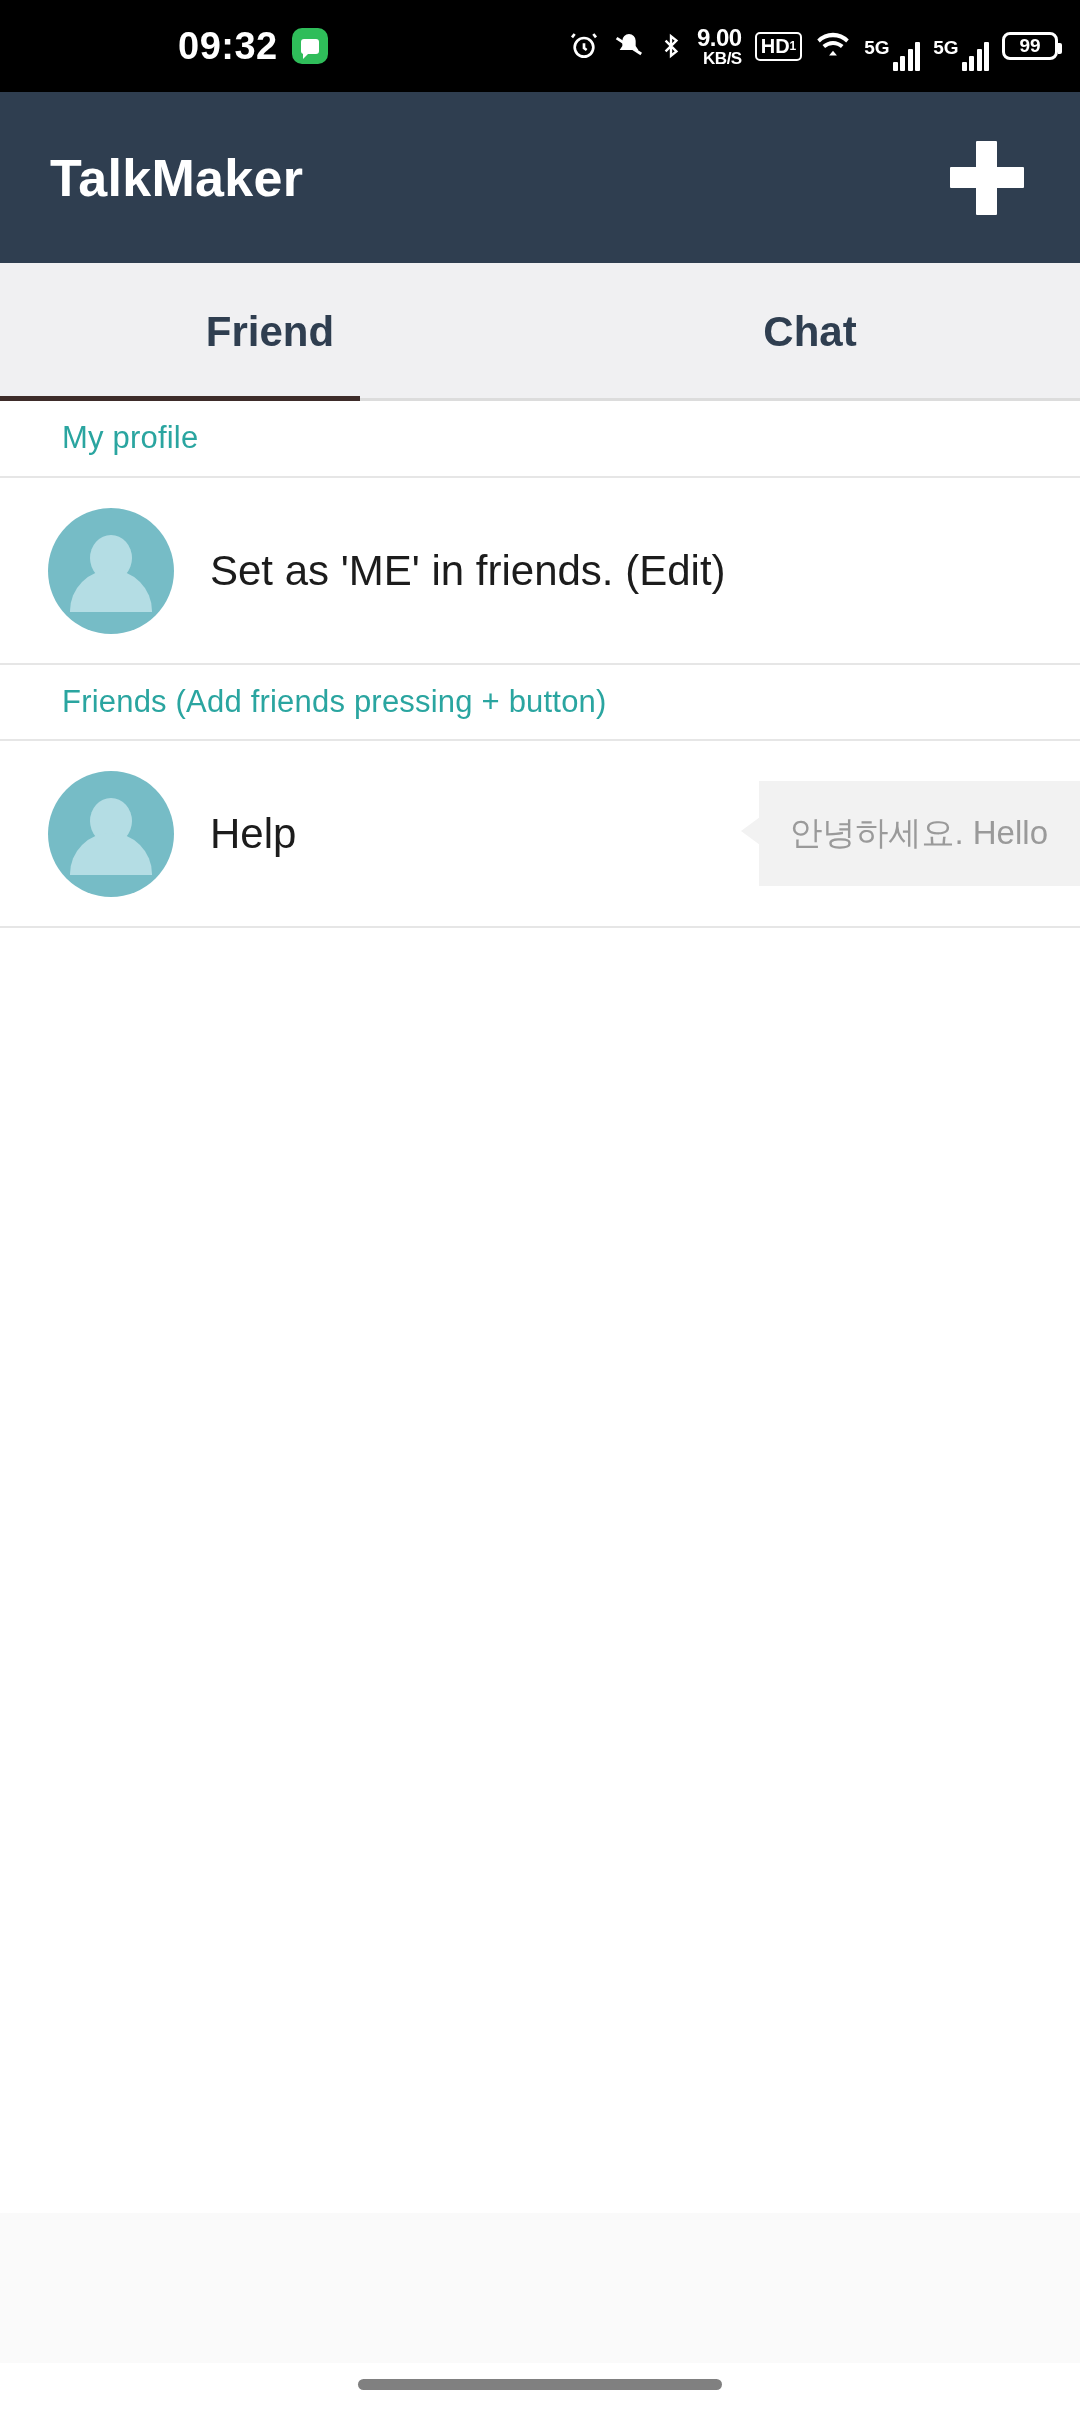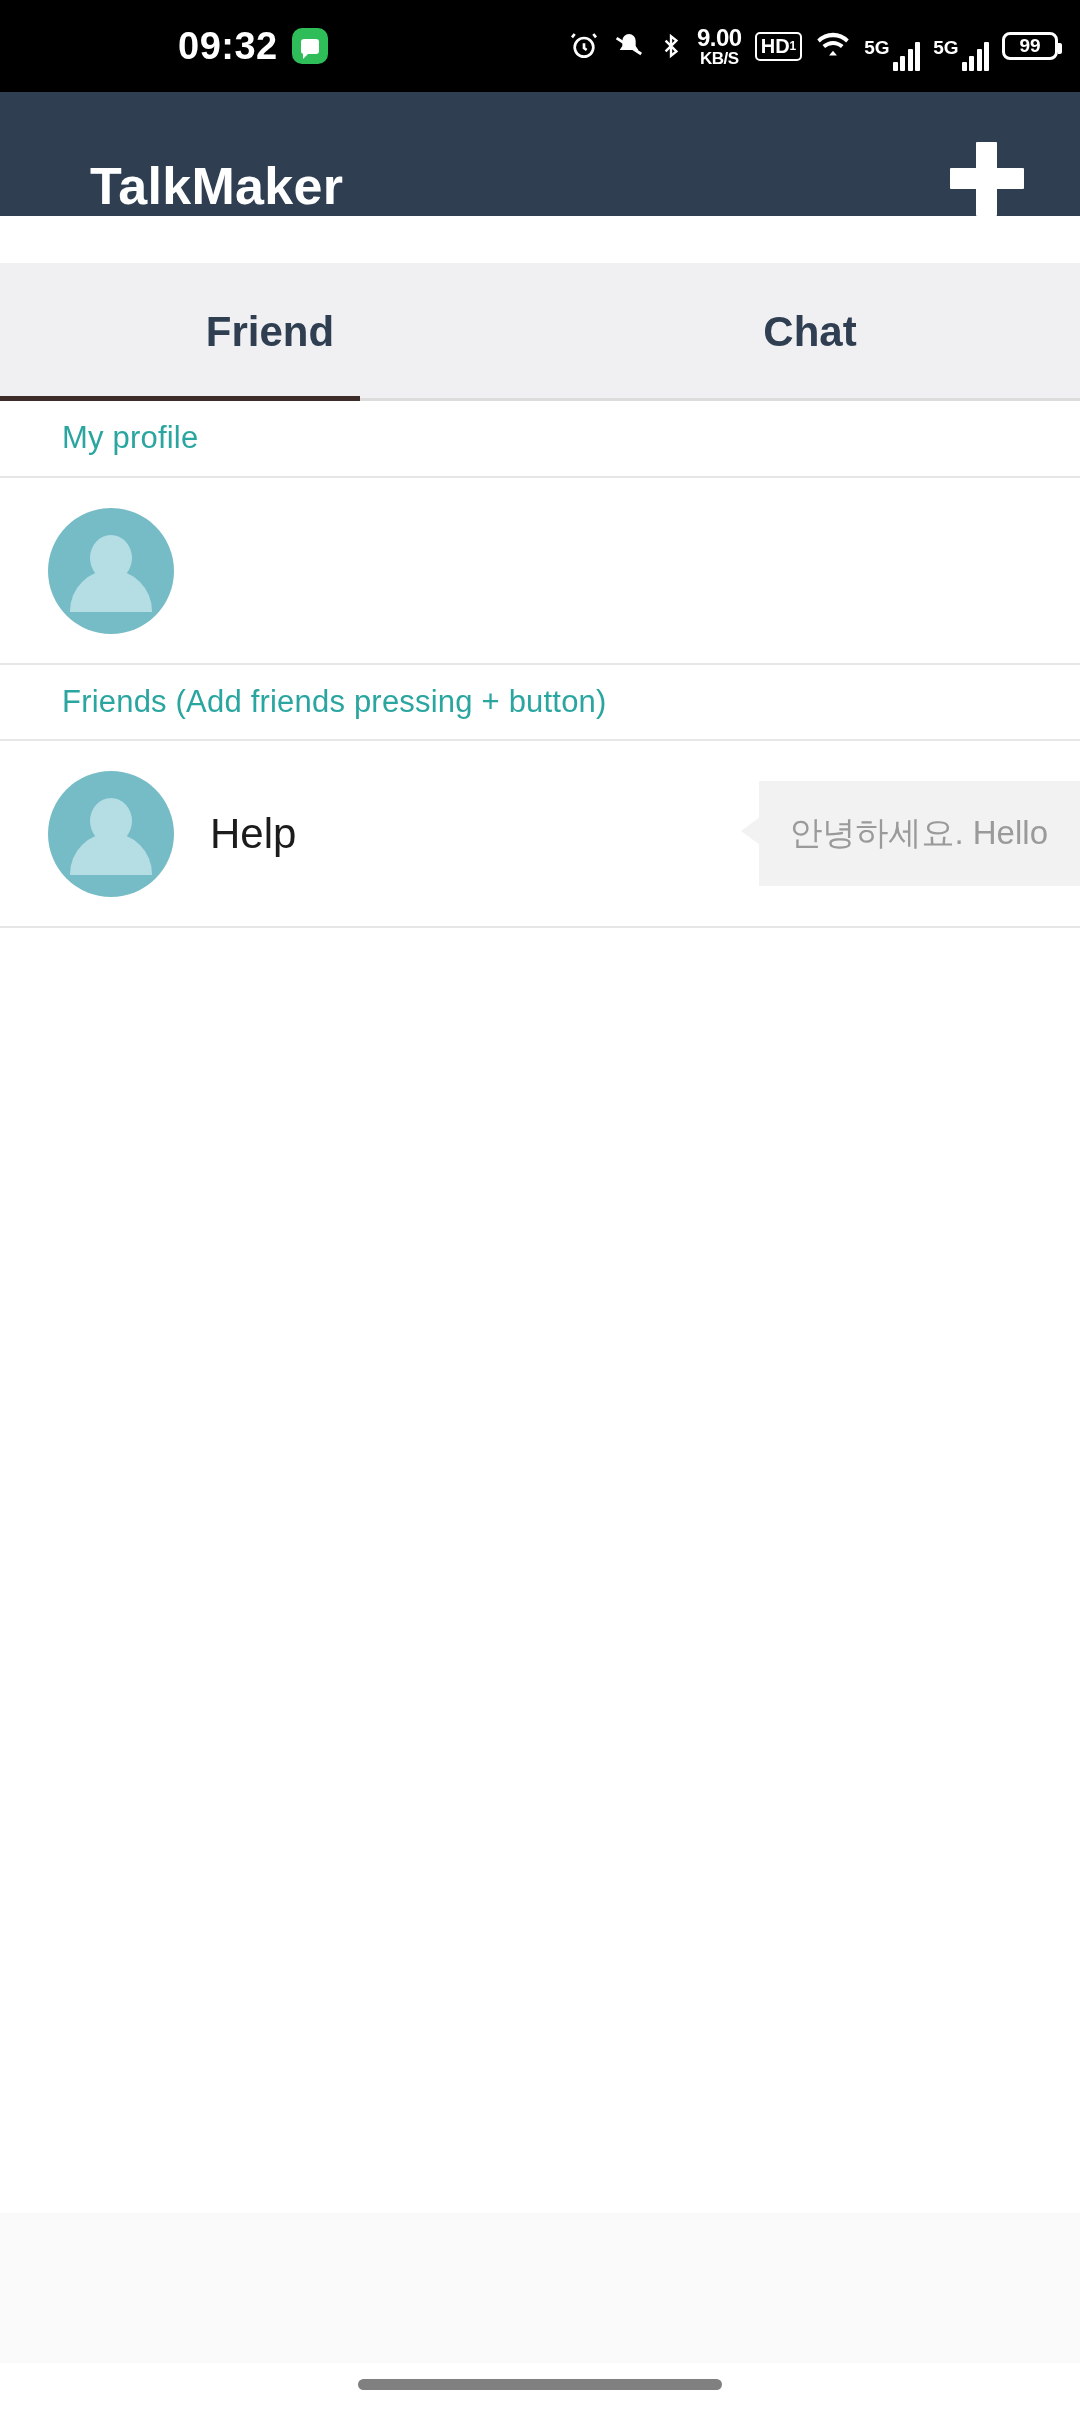--- a/index.html
+++ b/index.html
@@ -25,21 +25,21 @@
   .sb-msg-icon .bub { width:18px; height:15px; background:#ffffff; border-radius:3px; position:relative; }
   .sb-msg-icon .bub:after {
     content:""; position:absolute; left:2px; bottom:-5px;
     border-left:6px solid #ffffff; border-bottom:6px solid transparent;
   }
   .sb-right {
     margin-left:auto; margin-right:22px;
     display:flex; align-items:center; gap:13px;
   }
   .sb-ic { display:flex; align-items:center; justify-content:center; color:#ffffff; }
-  .sb-net { display:flex; flex-direction:column; align-items:center; justify-content:center;
+  .sb-net { display:flex; flex-direction:column; align-items:flex-end; justify-content:center;
             line-height:1; color:#ffffff; font-size:20px; font-weight:bold; }
   .sb-net .n1 { font-size:24px; letter-spacing:-0.5px; }
   .sb-net .n2 { font-size:17px; letter-spacing:-0.5px; }
   .sb-hd {
     border:2.5px solid #ffffff; border-radius:5px; color:#ffffff;
     font-size:20px; font-weight:bold; padding:1px 4px; display:flex; align-items:center;
   }
   .sb-hd sup { font-size:12px; }
   .sb-5g { display:flex; align-items:flex-end; gap:3px; }
   .sb-5g .lbl { color:#ffffff; font-size:19px; font-weight:bold; line-height:1; margin-bottom:14px;margin-top:16px; }
@@ -52,22 +52,22 @@
     display:flex; align-items:flex-start; justify-content:center; position:relative;
   }
   .battery:after {
     content:""; position:absolute; right:-7px; top:8px; width:4px; height:11px;
     background:#ffffff; border-radius:0 2px 2px 0;
   }
   .battery span { color:#ffffff; font-size:19px; font-weight:bold; }
 
   
   .app-bar {
-    position:absolute; top:92px; left:0; width:1080px; height:124px;
-    background:#2f3e50; display:flex; align-items:flex-end;padding-left:40px;
+    position:absolute; top:92px; left:0; width:1080px; height:171px;
+    background:#2f3e50; display:flex; align-items:center;
   }
   .app-title {
     margin-left:50px; color:#ffffff; font-size:52px; font-weight:bold; letter-spacing:0.3px;
   }
   .add-btn {
     margin-left:auto; margin-right:56px; width:74px; height:74px;
     position:relative; cursor:pointer;
   }
   .add-btn:before, .add-btn:after {
     content:""; position:absolute; background:#ffffff; border-radius:1px;
@@ -244,20 +244,21 @@
   <div class="section-header" style="top:401px;">
     <span>My profile</span>
   </div>
   <div class="divider" style="top:476px;"></div>
 
   <div class="row" style="top:478px;">
     <div class="avatar">
       <div class="head"></div>
         <div class="body"></div>
     </div>
+    <div class="row-label">Set as 'ME' in friends. (Edit)</div>
   </div>
   <div class="divider" style="top:663px;"></div>
 
   <div class="section-header" style="top:665px;">
     <span>Friends (Add friends pressing + button)</span>
   </div>
   <div class="divider" style="top:739px;"></div>
 
   <div class="row" style="top:741px;">
     <div class="avatar">

